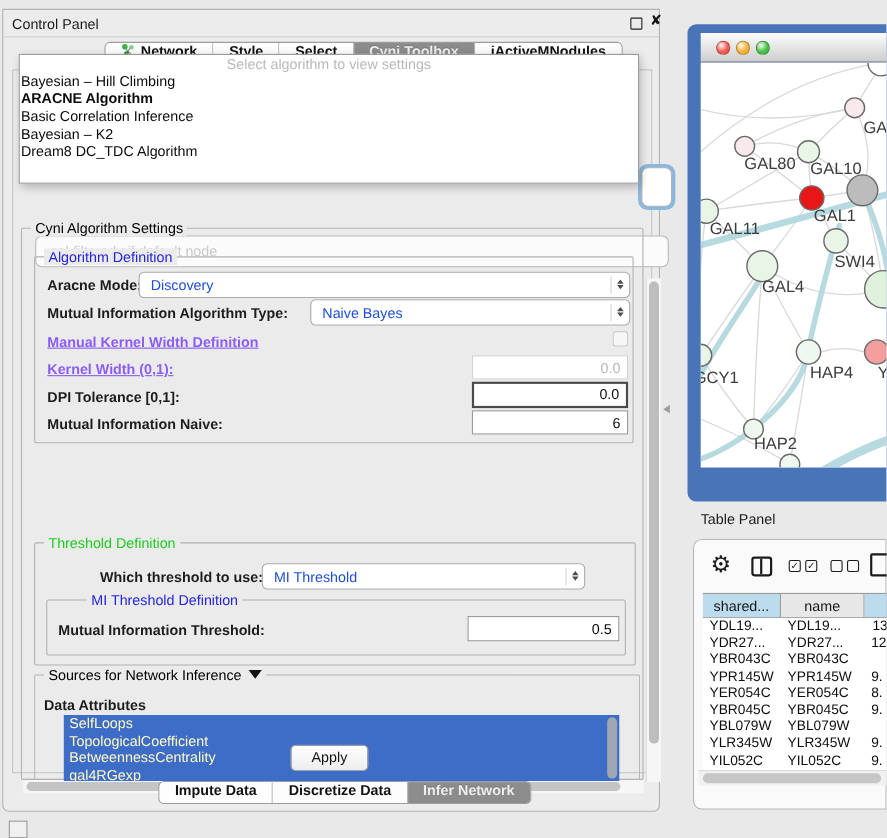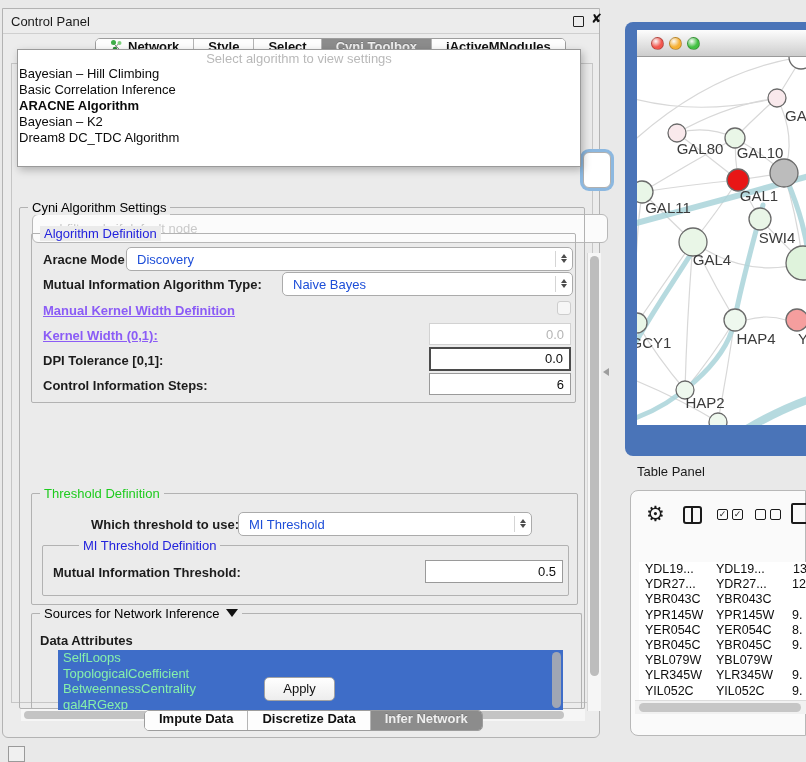--- a/index.html
+++ b/index.html
@@ -42,21 +42,21 @@
   .combo .ctext{flex:1;padding-left:10px;}
   .spin{width:16px;display:flex;flex-direction:column;align-items:center;justify-content:center;gap:1px;border-left:1px solid #d5d5d5;height:70%;}
   .spin i{display:block;width:0;height:0;border-left:3.5px solid transparent;border-right:3.5px solid transparent;}
   .spin .up{border-bottom:4px solid #4c4c4c;}
   .spin .dn{border-top:4px solid #4c4c4c;}
   .field{background:#fff;box-sizing:border-box;font-size:13px;text-align:right;padding:0 6px;line-height:21px;}
   .chk{width:14px;height:14px;border:1px solid #cdcdcd;border-radius:3px;background:#f6f6f6;box-sizing:border-box;}
   .tri-r{display:inline-block;width:0;height:0;border-top:6px solid transparent;border-bottom:6px solid transparent;border-left:8px solid #111;vertical-align:-1px;margin-left:8px;}
   .tri-d{display:inline-block;width:0;height:0;border-left:6px solid transparent;border-right:6px solid transparent;border-top:8px solid #111;vertical-align:1px;margin-left:6px;}
   .attr-list{background:#3e6dc8;overflow:hidden;}
-  .attr-item{font-size:13px;color:#86efac;height:15.5px;line-height:15.5px;padding-left:5px;}
+  .attr-item{font-size:13px;color:#fef9c3;height:15.5px;line-height:15.5px;padding-left:5px;}
   .list-vscroll{position:absolute;right:2px;top:2px;width:9px;height:56px;background:#b0b0b0;border-radius:5px;opacity:.85;}
   .apply-btn{left:261px;top:668px;width:69px;height:22px;background:linear-gradient(#ffffff,#ededed);border:1px solid #a3a3a3;border-radius:5px;font-size:13px;color:#111;text-align:center;line-height:21px;}
   .mini-sq{left:8px;top:746px;width:17px;height:16px;border:1.5px solid #9a9a9a;background:#f0f0f0;box-sizing:border-box;}
   
   .net-frame{left:625px;top:22px;width:181px;height:434px;background:#4a74b8;border-radius:8px 0 0 8px;}
   .net-titlebar{left:12px;top:8px;width:169px;height:27px;background:linear-gradient(#fdfdfd,#cdcdcd);border-bottom:1px solid #9a9a9a;box-sizing:border-box;}
   .light{width:13px;height:13px;border-radius:50%;top:7px;}
   .net-canvas{left:12px;top:35px;width:169px;height:368px;background:#fff;overflow:hidden;}
   
   .tp-title{left:637px;top:464px;font-size:13px;color:#1a1a1a;}
@@ -144,21 +144,21 @@
               <i class="up"></i>
               <i class="dn"></i>
             </span>
         </div>
         <span class="abs lab dis" style="left:11px;top:69px;">Manual Kernel Width Definition</span>
         <div class="abs chk" style="left:525px;top:67px;"></div>
         <span class="abs lab dis" style="left:11px;top:94px;">Kernel Width (0,1):</span>
         <div class="abs field" style="left:397px;top:89px;width:142px;height:22px;border:1px solid #d2d2d2;color:#b5b5b5;">0.0</div>
         <span class="abs lab" style="left:11px;top:119px;">DPI Tolerance [0,1]:</span>
         <div class="abs field" style="left:397px;top:113px;width:142px;height:24px;border:2px solid #4b4b4b;color:#0c0c0c;line-height:20px;">0.0</div>
-        <span class="abs lab" style="left:11px;top:144px;">Control Information Steps:</span>
+        <span class="abs lab" style="left:11px;top:144px;">Mutual Information Naive:</span>
         <div class="abs field" style="left:397px;top:139px;width:142px;height:22px;border:1px solid #9a9a9a;color:#0c0c0c;">6</div>
       </div>
 
 
       <div class="abs grp" style="left:11px;top:285px;width:547px;height:112px;">
         <span class="grp-lab" style="color:#1ecb1e;">Threshold Definition</span>
         <span class="abs lab" style="left:59px;top:23px;">Which threshold to use:</span>
         <div class="abs combo" style="left:206px;top:18px;width:294px;height:24px;">
           <span class="ctext">MI Threshold</span>
           <span class="spin">
@@ -198,22 +198,22 @@
       </div>
       <div class="tab sel">
         <span>Infer Network</span>
       </div>
     </div>
 </div>
 
 <div class="abs dd-popup" id="dd-popup">
   <div class="dd-ph">Select algorithm to view settings</div>
 <div class="dd-item">Bayesian – Hill Climbing</div>
+    <div class="dd-item bold">ARACNE Algorithm</div>
     <div class="dd-item">Basic Correlation Inference</div>
-    <div class="dd-item bold">ARACNE Algorithm</div>
     <div class="dd-item">Bayesian – K2</div>
     <div class="dd-item">Dream8 DC_TDC Algorithm</div>
   </div>
 
 <div class="abs pane-handle"></div>
 
 <div class="abs net-frame">
   <div class="abs net-titlebar">
     <span class="abs light" id="light-r" style="left: 14px; background: radial-gradient(circle at 35% 30%, rgba(255, 255, 255, 0.8), rgb(242, 87, 78) 55%); border: 1px solid rgba(0, 0, 0, 0.25); box-sizing: border-box;"></span>
     <span class="abs light" id="light-y" style="left: 32px; background: radial-gradient(circle at 35% 30%, rgba(255, 255, 255, 0.8), rgb(246, 176, 51) 55%); border: 1px solid rgba(0, 0, 0, 0.25); box-sizing: border-box;"></span>
@@ -288,20 +288,25 @@
 
 <div class="abs tbl-window">
   <span class="abs gear">⚙</span>
   <span class="abs split-ic"></span>
   <span class="abs cb" style="left:86px;top:18px;">✓</span>
   <span class="abs cb" style="left:101px;top:18px;">✓</span>
   <span class="abs cb" style="left:124px;top:18px;"></span>
   <span class="abs cb" style="left:139px;top:18px;"></span>
   <span class="abs page-ic"></span>
 
+  <div class="abs tbl-head" id="tbl-head">
+      <div class="th hl" style="width: 71px;">shared...</div>
+      <div class="th" style="width: 76px;">name</div>
+      <div class="th hl" style="width: 21px;"></div>
+    </div>
   <div class="abs tbl-rows" id="tbl-rows">
       <div class="tr">
         <div class="td" style="width: 71px;">YDL19...</div>
         <div class="td" style="width: 76px;">YDL19...</div>
         <div class="td" style="width: 21px; text-align: right;">13</div>
       </div>
       <div class="tr">
         <div class="td" style="width: 71px;">YDR27...</div>
         <div class="td" style="width: 76px;">YDR27...</div>
         <div class="td" style="width: 21px;">12</div>

